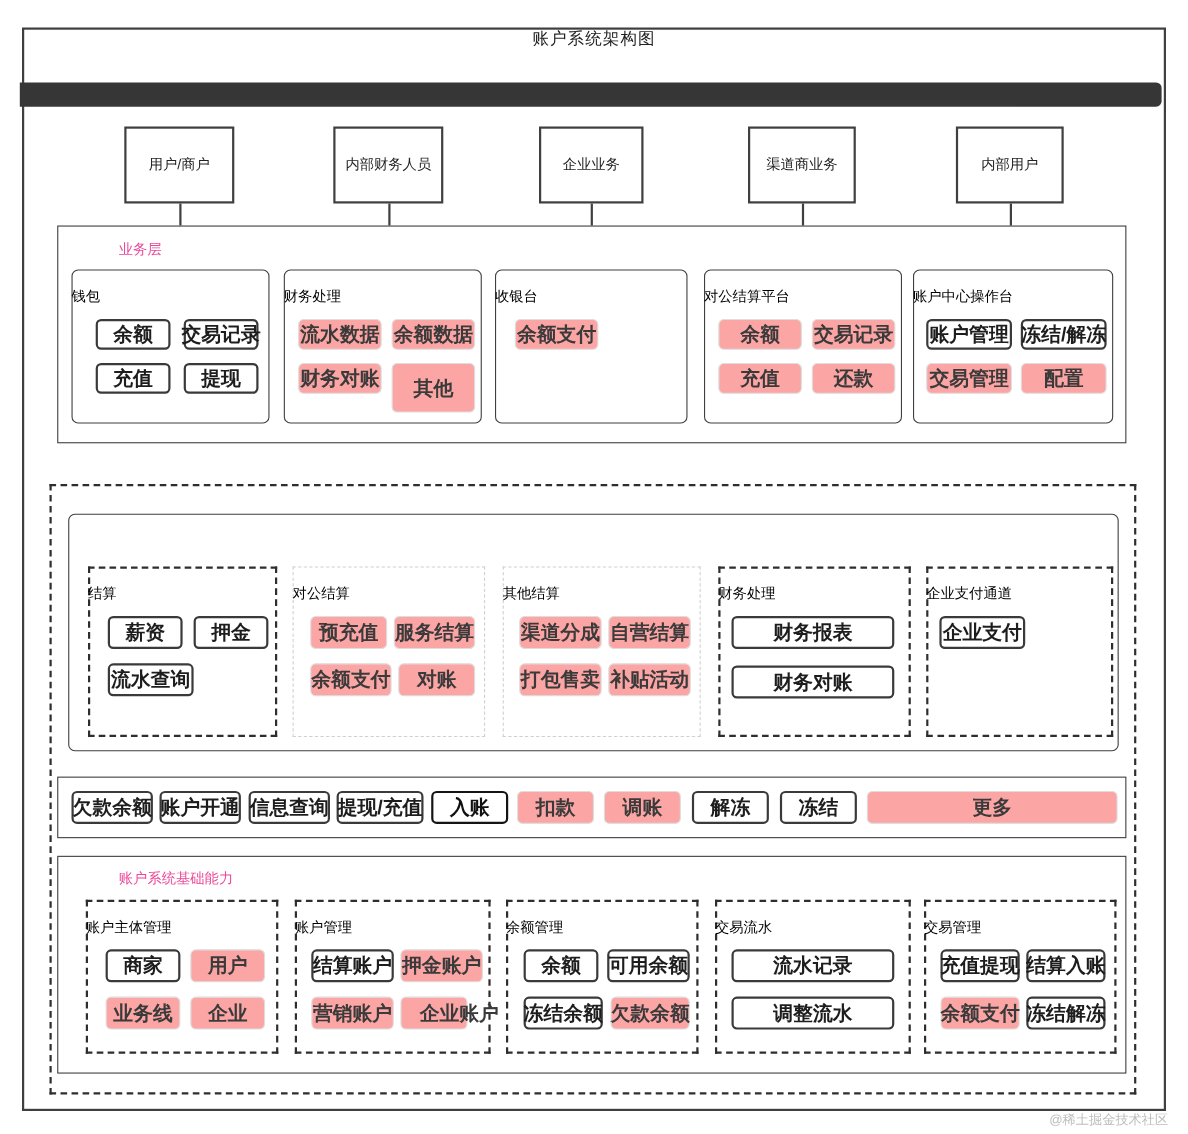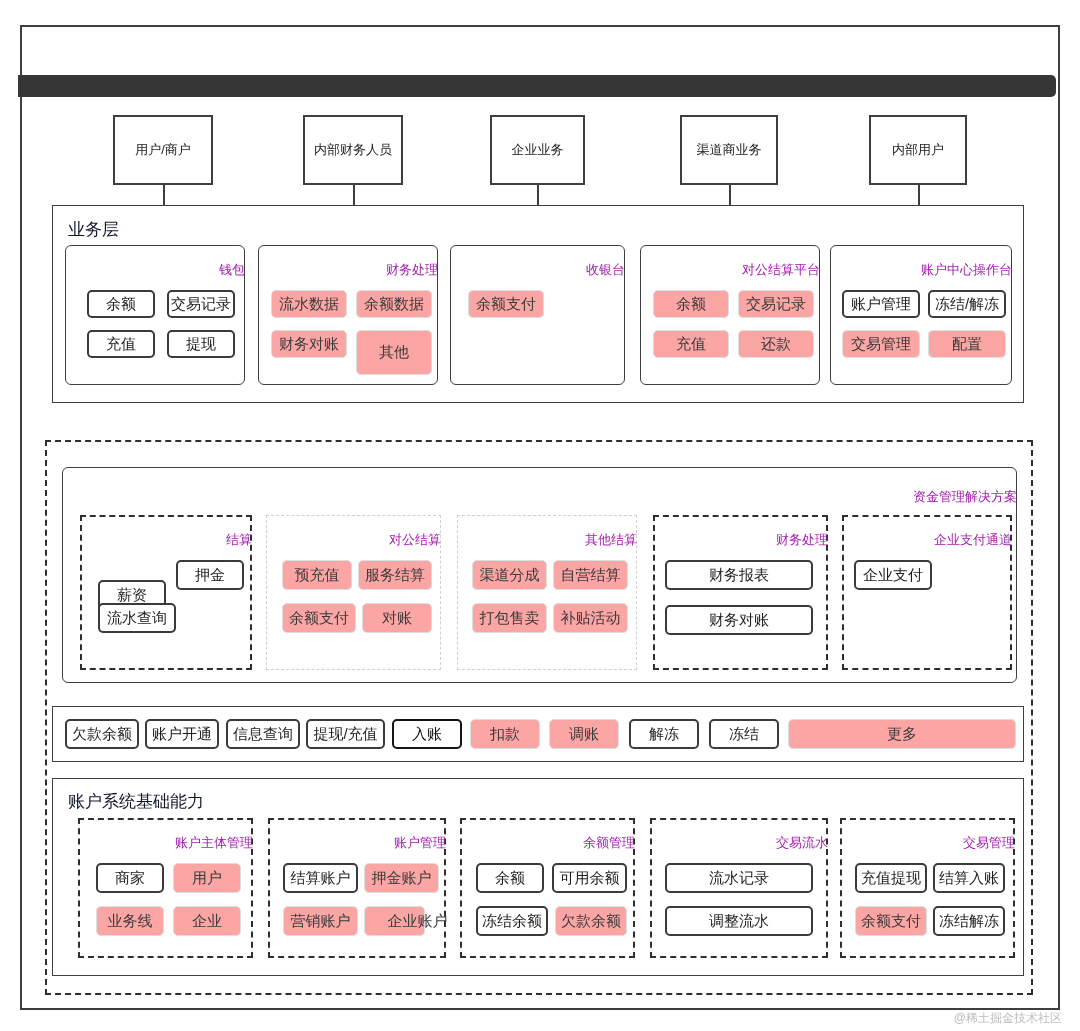--- a/index.html
+++ b/index.html
@@ -25,42 +25,43 @@
   .arrow{position:absolute;width:2px;background:#3f3f3f;}
   .arrow::after{content:"";position:absolute;left:-5px;bottom:-1px;
                 border-left:6px solid transparent;border-right:6px solid transparent;
                 border-top:10px solid #3f3f3f;}
 
   
   .panel-solid{position:absolute;border:1.5px solid #3f3f3f;background:#fff;box-sizing:border-box;}
   .panel-dash-dark{position:absolute;border:2px dashed #2e2e2e;background:#fff;box-sizing:border-box;}
   .panel-dash-light{position:absolute;border:1.5px dashed #d0d0d0;background:#fff;box-sizing:border-box;}
 
-  .panel-label{position:absolute;font-size:17px;color:#0f172a;}
-  .panel-title{position:absolute;left:0;width:100%;text-align:right;font-size:13px;color:#a21caf;}
+  .panel-label{position:absolute;font-size:13px;color:#ec4899;margin-left:40px;}
+  .panel-title{position:absolute;left:0;width:100%;text-align:left;font-size:13px;color:#000000;}
 
   
   .module{position:absolute;border:1.5px solid #3f3f3f;border-radius:6px;background:#fff;box-sizing:border-box;}
 
   
   .chip{position:absolute;display:flex;align-items:center;justify-content:center;
-        font-size:15px;box-sizing:border-box;border-radius:5px;white-space:nowrap;}
+        font-size:18px;box-sizing:border-box;border-radius:5px;white-space:nowrap;font-weight:bold;}
   .chip.dark{border:2px solid #3a3a3a;background:#fff;color:#1d1d1d;}
   .chip.darker{border:2.5px solid #141414;background:#fff;color:#101010;}
   .chip.light{border:1.5px solid #dedede;background:#fca5a5;color:#3a3a3a;}
 
   .watermark{position:absolute;right:18px;bottom:4px;font-size:12px;color:#bdbdbd;}
 </style>
 </head>
 <body>
 
 <div id="page">
 
   <div class="frame"></div>
 
+  <div class="diagram-title">账户系统架构图</div>
   <div class="header-bar"></div>
 
   <div id="actors-layer">
       <div class="actor" style="left: 113px; top: 115px; width: 100px; height: 70px;">用户/商户</div>
       <div class="actor" style="left: 303px; top: 115px; width: 100px; height: 70px;">内部财务人员</div>
       <div class="actor" style="left: 490px; top: 115px; width: 95px; height: 70px;">企业业务</div>
       <div class="actor" style="left: 680px; top: 115px; width: 98px; height: 70px;">渠道商业务</div>
       <div class="actor" style="left: 869px; top: 115px; width: 98px; height: 70px;">内部用户</div>
     </div>
 
@@ -100,25 +101,24 @@
       <div class="panel-title" style="left: 830px; top: 261px; width: 182px;">账户中心操作台</div>
       <div class="chip dark" style="left: 842px; top: 290px; width: 78px; height: 28px;">账户管理</div>
       <div class="chip dark" style="left: 928px; top: 290px; width: 78px; height: 28px;">冻结/解冻</div>
       <div class="chip light" style="left: 842px; top: 330px; width: 78px; height: 28px;">交易管理</div>
       <div class="chip light" style="left: 928px; top: 330px; width: 78px; height: 28px;">配置</div>
     </div>
 
   <div class="panel-dash-dark" style="left:45px;top:440px;width:988px;height:555px;"></div>
 
   <div class="panel-solid" style="left:62px;top:467px;width:955px;height:216px;border-radius:6px;"></div>
-  <div class="panel-title" style="left:62px;top:488px;width:955px;">资金管理解决方案</div>
   <div id="fund-groups">
       <div class="panel-dash-dark" style="left: 80px; top: 515px; width: 172px; height: 155px;"></div>
       <div class="panel-title" style="left: 80px; top: 531px; width: 172px;">结算</div>
-      <div class="chip dark" style="left: 98px; top: 560px; width: 68px; height: 30px; margin-top: 20px;">薪资</div>
+      <div class="chip dark" style="left: 98px; top: 560px; width: 68px; height: 30px;">薪资</div>
       <div class="chip dark" style="left: 176px; top: 560px; width: 68px; height: 30px;">押金</div>
       <div class="chip dark" style="left: 98px; top: 603px; width: 78px; height: 30px;">流水查询</div>
       <div class="panel-dash-light" style="left: 266px; top: 515px; width: 175px; height: 155px;"></div>
       <div class="panel-title" style="left: 266px; top: 531px; width: 175px;">对公结算</div>
       <div class="chip light" style="left: 282px; top: 560px; width: 70px; height: 30px;">预充值</div>
       <div class="chip light" style="left: 358px; top: 560px; width: 74px; height: 30px;">服务结算</div>
       <div class="chip light" style="left: 282px; top: 603px; width: 74px; height: 30px;">余额支付</div>
       <div class="chip light" style="left: 362px; top: 603px; width: 70px; height: 30px;">对账</div>
       <div class="panel-dash-light" style="left: 457px; top: 515px; width: 180px; height: 155px;"></div>
       <div class="panel-title" style="left: 457px; top: 531px; width: 180px;">其他结算</div>

